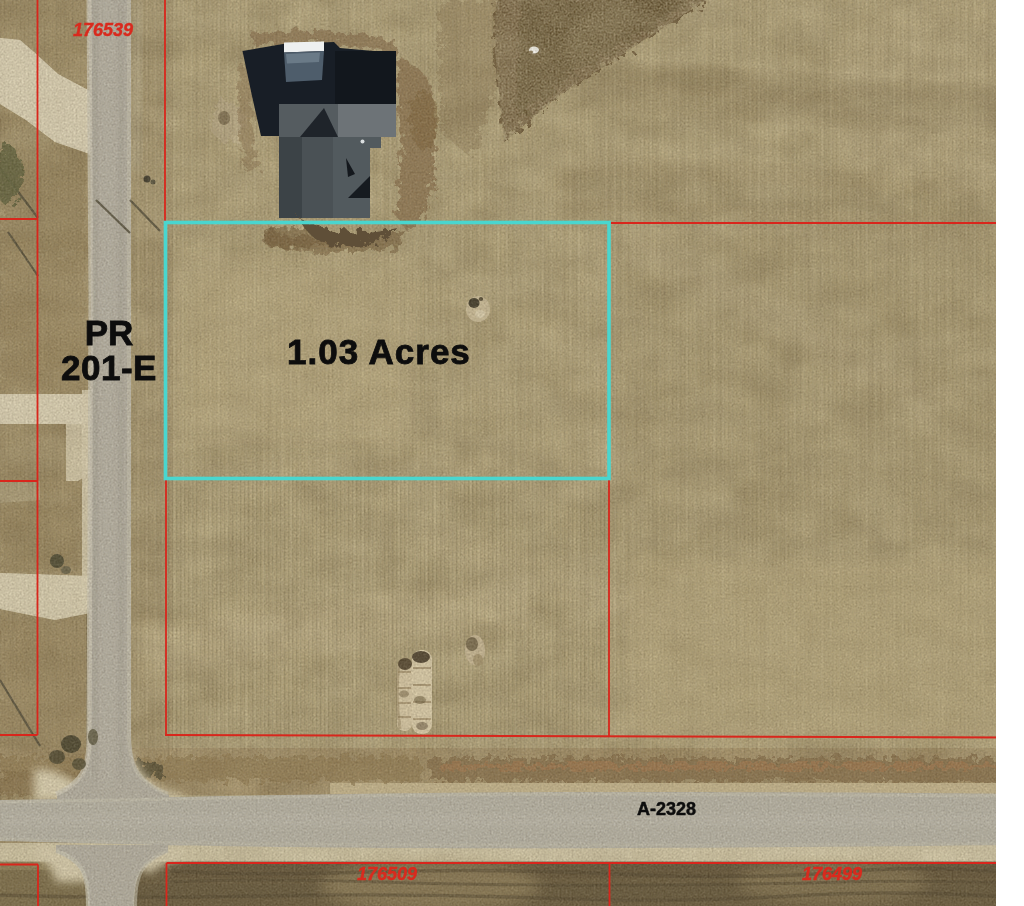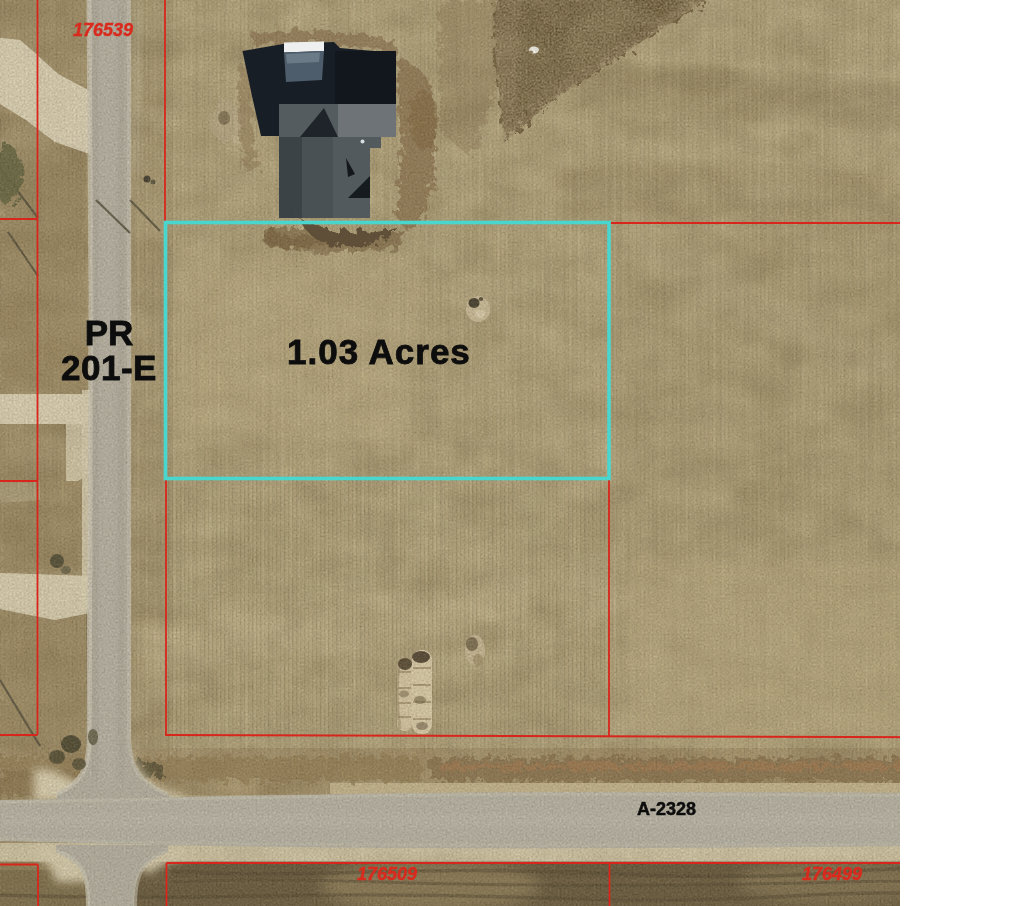--- a/index.html
+++ b/index.html
@@ -1,16 +1,16 @@
 <!DOCTYPE html>
 <html><head>
 <meta charset="utf-8">
 <style>
   html,body{margin:0;padding:0;background:#fff;}
-  #map{width:900px;height:906px;position:relative;overflow:hidden;
+  #map{width:996px;height:906px;position:relative;overflow:hidden;
        font-family:"Liberation Sans", sans-serif;}
 </style>
 </head>
 <body>
 <div id="map">
 <svg width="1024" height="906" viewBox="0 0 1024 906" xmlns="http://www.w3.org/2000/svg">
 <defs>
   <filter id="nD" x="0" y="0" width="1024" height="906" filterUnits="userSpaceOnUse">
     <feTurbulence type="fractalNoise" baseFrequency="0.5" numOctaves="2" seed="7" stitchTiles="stitch" result="t"></feTurbulence>
     <feColorMatrix in="t" type="matrix" values="0 0 0 0 0  0 0 0 0 0  0 0 0 0 0  0.9 0.9 0.9 0 -0.9" result="a"></feColorMatrix>

